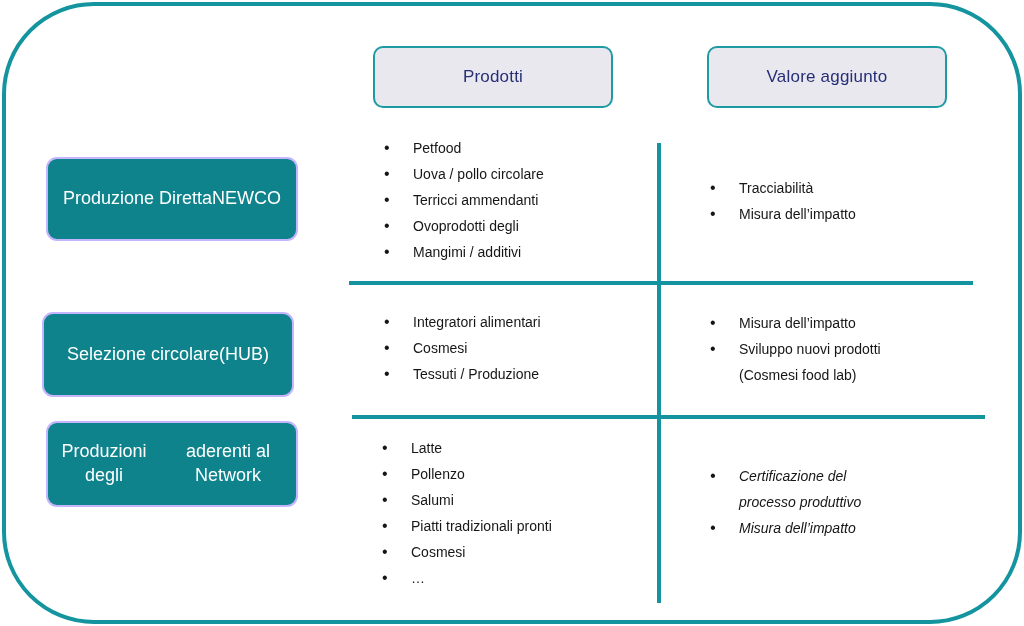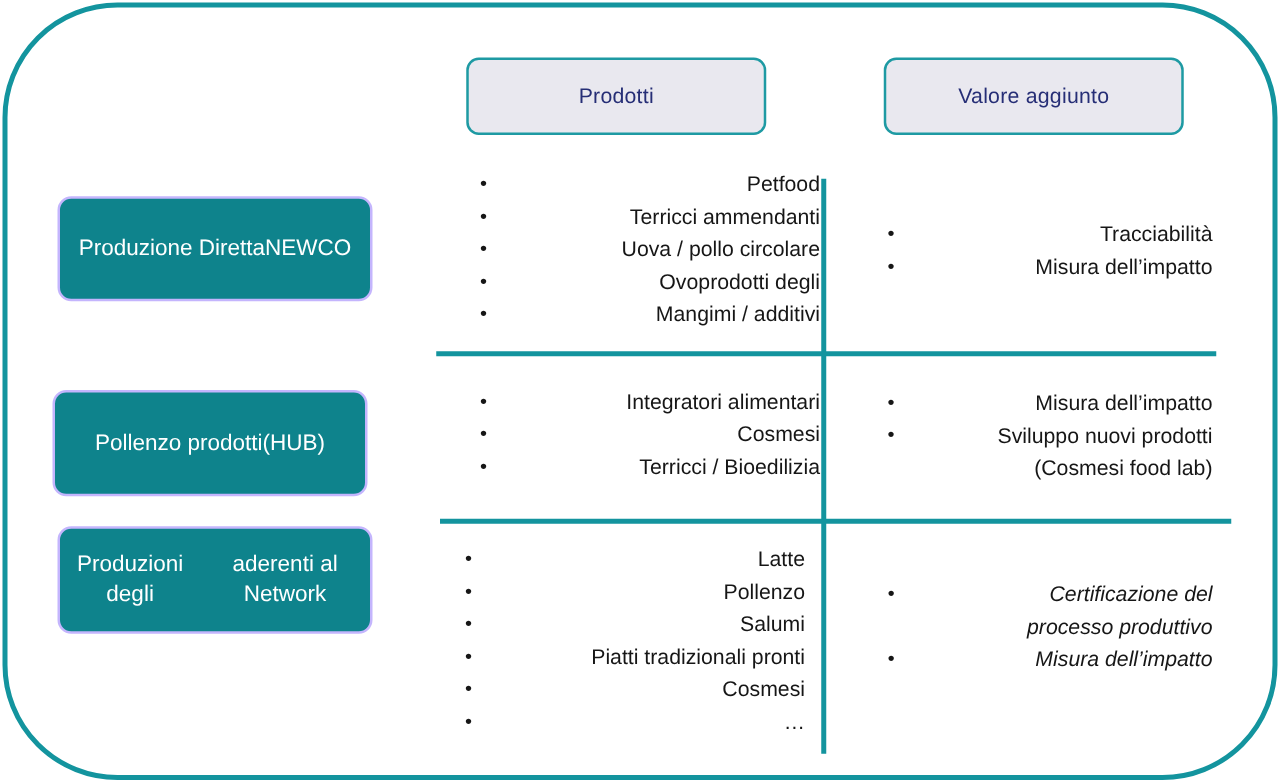--- a/index.html
+++ b/index.html
@@ -34,35 +34,35 @@
     position:absolute;left:657px;top:143px;width:3.5px;height:460px;
     background:#13949E;
   }
   .hline{
     position:absolute;height:3.5px;background:#13949E;
   }
   .hline-1{left:349px;top:281px;width:624px;}
   .hline-2{left:352px;top:415px;width:633px;}
   ul.bullets{
     position:absolute;list-style:none;margin:0;padding:0;
-    color:#161616;font-size:17px;text-align:right;
+    color:#161616;font-size:14px;
   }
   ul.bullets li{
     position:relative;padding-left:39px;line-height:26px;
     white-space:pre-line;
   }
   ul.bullets li::before{
     content:"•";position:absolute;left:10px;top:0;
     font-size:16px;line-height:26px;color:#161616;
   }
   .list-r1-products{left:374px;top:135px;width:282px;}
   .list-r1-value{left:700px;top:175px;width:270px;}
   .list-r2-products{left:374px;top:309px;width:282px;}
   .list-r2-value{left:700px;top:310px;width:270px;}
-  .list-r3-products{left:362px;top:435px;width:282px;}
+  .list-r3-products{left:372px;top:435px;width:282px;}
   .list-r3-value{left:700px;top:463px;width:270px;font-style:italic;}
 </style>
 </head>
 <body>
 
 <div class="canvas">
 
   <div class="outer-frame"></div>
 
   <div class="header-pill header-value">
@@ -74,44 +74,44 @@
 
   <div class="vline"></div>
   <div class="hline hline-1"></div>
   <div class="hline hline-2"></div>
 
   <div class="row-box row-box-1">
     <div>Produzione Diretta</div>
     <div>NEWCO</div>
   </div>
   <div class="row-box row-box-2">
-    <div>Pollenzo prodotti</div>
+    <div>Selezione circolare</div>
     <div>(HUB)</div>
   </div>
   <div class="row-box row-box-3">
     <div>Produzioni degli</div>
     <div>aderenti al Network</div>
   </div>
 
   <ul class="bullets list-r1-products">
     <li>Petfood</li>
+    <li>Uova / pollo circolare</li>
     <li>Terricci ammendanti</li>
-    <li>Uova / pollo circolare</li>
     <li>Ovoprodotti degli</li>
     <li>Mangimi / additivi</li>
   </ul>
   <ul class="bullets list-r1-value">
     <li>Tracciabilità</li>
     <li>Misura dell’impatto</li>
   </ul>
 
   <ul class="bullets list-r2-products">
     <li>Integratori alimentari</li>
     <li>Cosmesi</li>
-    <li>Terricci / Bioedilizia</li>
+    <li>Tessuti / Produzione</li>
   </ul>
   <ul class="bullets list-r2-value">
     <li>Misura dell’impatto</li>
     <li>Sviluppo nuovi prodotti
 (Cosmesi food lab)</li>
   </ul>
 
   <ul class="bullets list-r3-products">
     <li>Latte</li>
     <li>Pollenzo</li>

